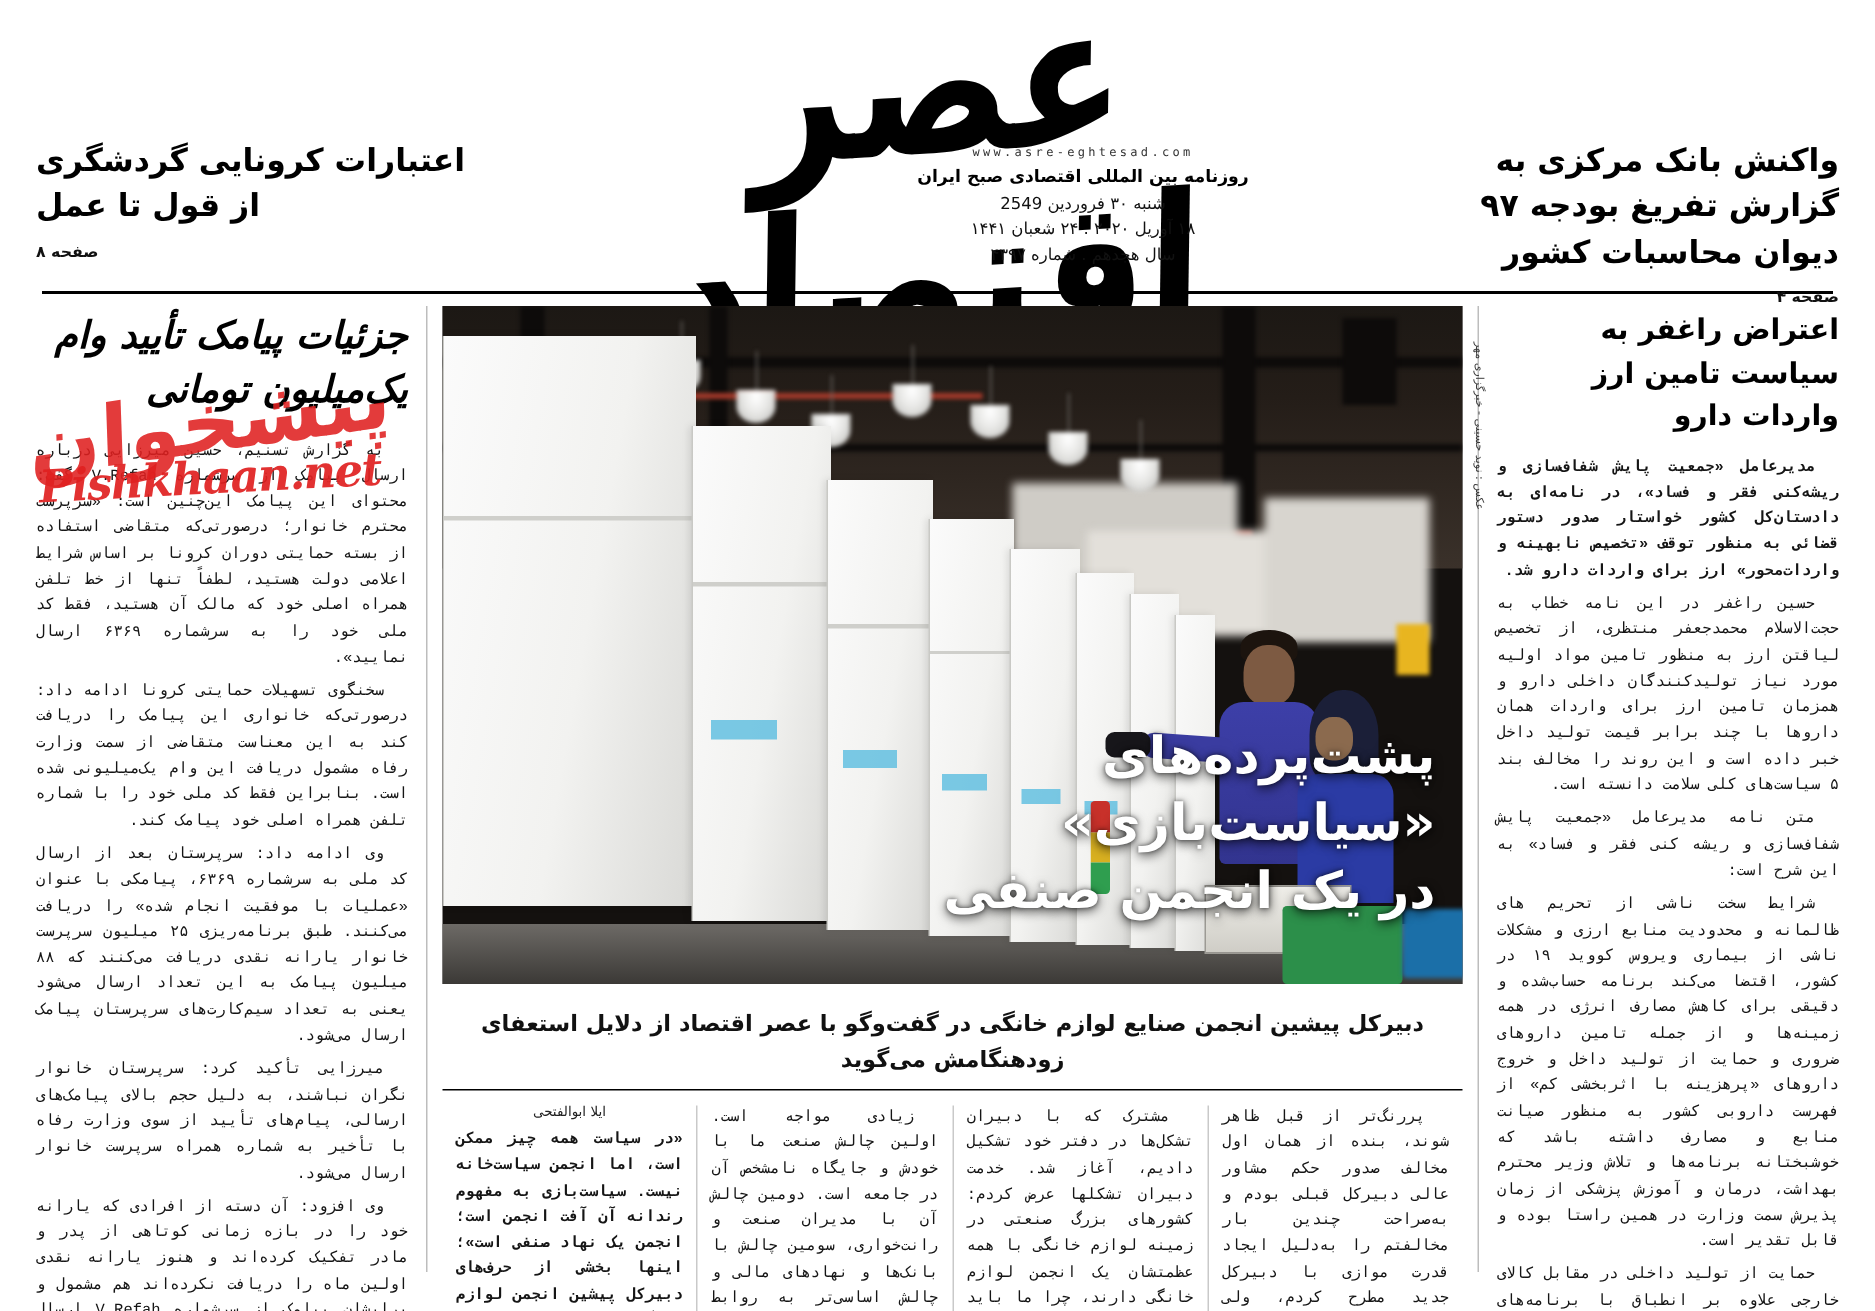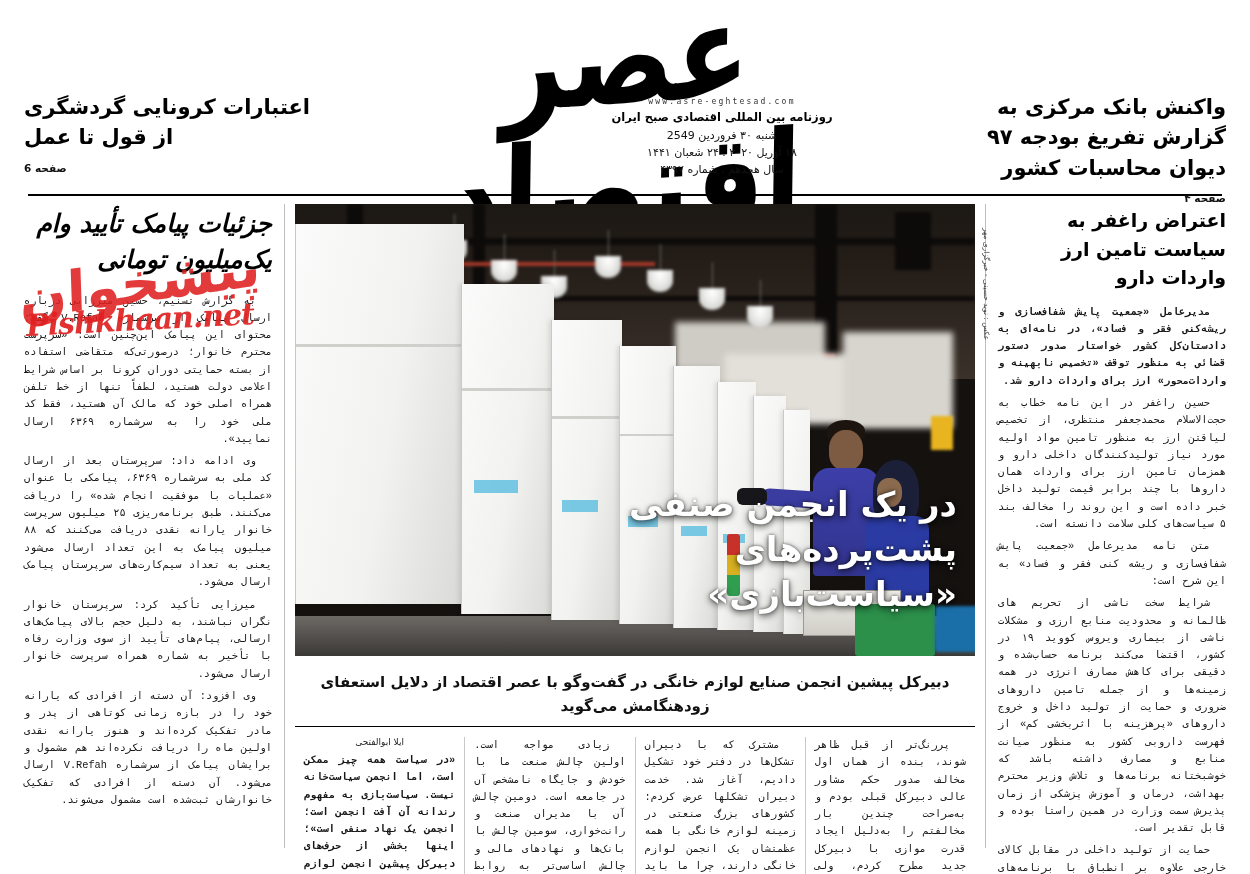--- a/index.html
+++ b/index.html
@@ -181,21 +181,21 @@
           <div class="tagline">روزنامه بین المللی اقتصادی صبح ایران</div>
           <div class="dline">شنبه ۳۰ فروردین 2549</div>
           <div class="dline">۱۸ آوریل ۲۰۲۰ . ۲۴ شعبان ۱۴۴۱</div>
           <div class="dline">سال هجدهم . شماره ۴۳۹۷</div>
         </div>
       </div>
     </div>
 
     <div class="mh-side left">
       <div class="mh-headline">اعتبارات کرونایی گردشگری از قول تا عمل</div>
-      <div class="mh-page">صفحه 6</div>
+      <div class="mh-page">صفحه ۸</div>
     </div>
   </div>
 
   <div class="rule"></div>
 
   <div class="content">
 
     <div class="col-right">
       <h2 class="art-title">اعتراض راغفر به سیاست تامین ارز واردات دارو</h2>
       <p class="body lead">مدیرعامل «جمعیت پایش شفاف‌سازی و ریشه‌کنی فقر و فساد»، در نامه‌ای به دادستان‌کل کشور خواستار صدور دستور قضائی به منظور توقف «تخصیص نابهینه و واردات‌محور» ارز برای واردات دارو شد.</p>
@@ -286,22 +286,22 @@
             
             
             
           </div>
           <div class="yel blur" style="left:636px;top:212px;width:22px;height:34px;"></div>
           <div class="panel" style="left:508px;bottom:20px;width:96px;height:44px;"></div>
           <div class="bin" style="left:560px;bottom:0;width:80px;height:52px;"></div>
           <div class="bin2 blur" style="left:640px;bottom:4px;width:60px;height:46px;"></div>
 
           <div class="photo-headline">
+            <div>پشت‌پرده‌های «سیاست‌بازی»</div>
             <div>در یک انجمن صنفی</div>
-            <div>پشت‌پرده‌های «سیاست‌بازی»</div>
           </div>
         </div>
       </div>
 
       <div class="photo-sub">دبیرکل پیشین انجمن صنایع لوازم خانگی در گفت‌وگو با عصر اقتصاد از دلایل استعفای زودهنگامش می‌گوید</div>
       <div class="sub-rule"></div>
 
       <div class="lower">
         <div class="lcol">
           <p class="body">پررنگ‌تر از قبل ظاهر شوند، بنده از همان اول مخالف صدور حکم مشاور عالی دبیرکل قبلی بودم و به‌صراحت چندین بار مخالفتم را به‌دلیل ایجاد قدرت موازی با دبیرکل جدید مطرح کردم، ولی متاسفانه موافقت نشد. در تمام مدت، هر روز و هر ساعت، از نظر روانی، فشار بسیار زیادی به من وارد شد و در سی سال کار حرفه‌ای خود ، چنین تجربه‌ای برایم بی‌سابقه بود؛ بنابراین دو ماه خدمتم در انجمن بسیار تلخ بود و تمام وقت مرا مسائل حاشیه‌ای رنج‌آور می‌گرفت</p>
@@ -317,20 +317,21 @@
           <div class="byline">ایلا ابوالفتحی</div>
           <p class="body lead noind">«در سیاست همه چیز ممکن است، اما انجمن سیاست‌خانه نیست. سیاست‌بازی به مفهوم رندانه آن آفت انجمن است؛ انجمن یک نهاد صنفی است»؛ اینها بخشی از حرف‌های دبیرکل پیشین انجمن لوازم خانگی است که فقط سه ماه در این سمت دوام آورد.</p>
 
         </div>
       </div>
     </div>
 
     <div class="col-left">
       <h2 class="art-title big">جزئیات پیامک تأیید وام یک‌میلیون تومانی</h2>
       <p class="body">به گزارش تسنیم، حسین میرزایی درباره ارسال پیامک از سرشماره V.Refah گفت: محتوای این پیامک این‌چنین است: «سرپرست محترم خانوار؛ درصورتی‌که متقاضی استفاده از بسته حمایتی دوران کرونا بر اساس شرایط اعلامی دولت هستید، لطفاً تنها از خط تلفن همراه اصلی خود که مالک آن هستید، فقط کد ملی خود را به سرشماره ۶۳۶۹ ارسال نمایید».</p>
+      <p class="body">سخنگوی تسهیلات حمایتی کرونا ادامه داد: درصورتی‌که خانواری این پیامک را دریافت کند به این معناست متقاضی از سمت وزارت رفاه مشمول دریافت این وام یک‌میلیونی شده است. بنابراین فقط کد ملی خود را با شماره تلفن همراه اصلی خود پیامک کند.</p>
       <p class="body">وی ادامه داد: سرپرستان بعد از ارسال کد ملی به سرشماره ۶۳۶۹، پیامکی با عنوان «عملیات با موفقیت انجام شده» را دریافت می‌کنند. طبق برنامه‌ریزی ۲۵ میلیون سرپرست خانوار یارانه نقدی دریافت می‌کنند که ۸۸ میلیون پیامک به این تعداد ارسال می‌شود یعنی به تعداد سیم‌کارت‌های سرپرستان پیامک ارسال می‌شود.</p>
       <p class="body">میرزایی تأکید کرد: سرپرستان خانوار نگران نباشند، به دلیل حجم بالای پیامک‌های ارسالی، پیام‌های تأیید از سوی وزارت رفاه با تأخیر به شماره همراه سرپرست خانوار ارسال می‌شود.</p>
       <p class="body">وی افزود: آن دسته از افرادی که یارانه خود را در بازه زمانی کوتاهی از پدر و مادر تفکیک کرده‌اند و هنوز یارانه نقدی اولین ماه را دریافت نکرده‌اند هم مشمول و برایشان پیامک از سرشماره V.Refah ارسال می‌شود. آن دسته از افرادی که تفکیک خانوارشان ثبت‌شده است مشمول می‌شوند.</p>
 
     </div>
 
   </div>
 
   <div class="wm">
     <div class="wm-fa">پیشخوان</div>

